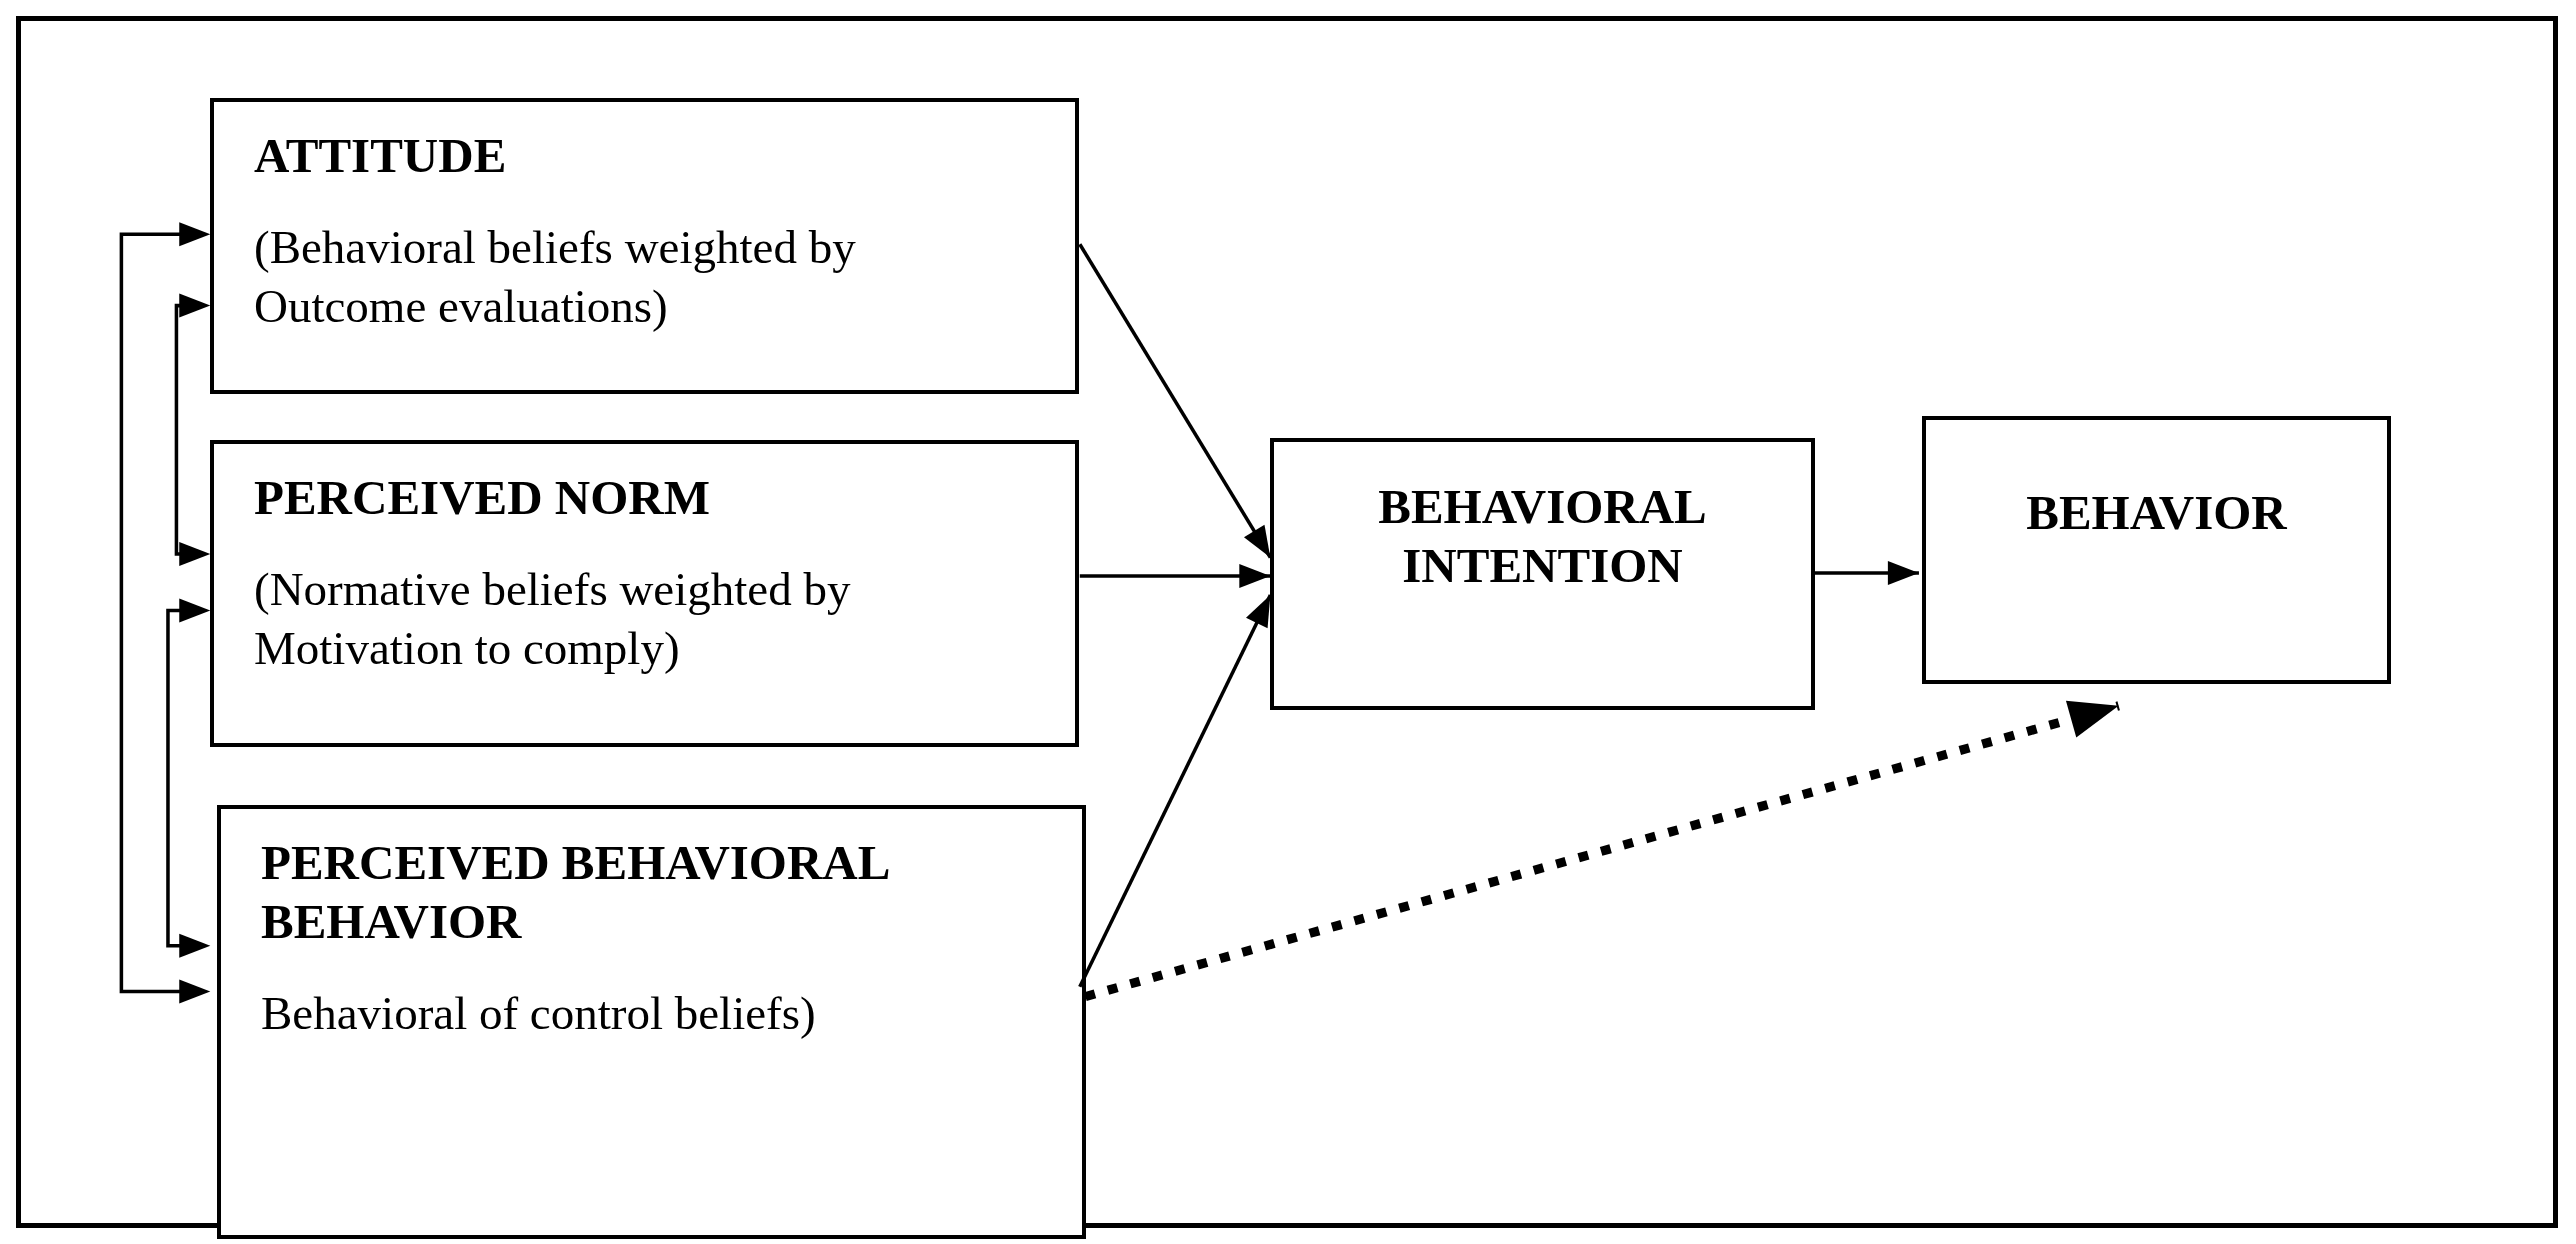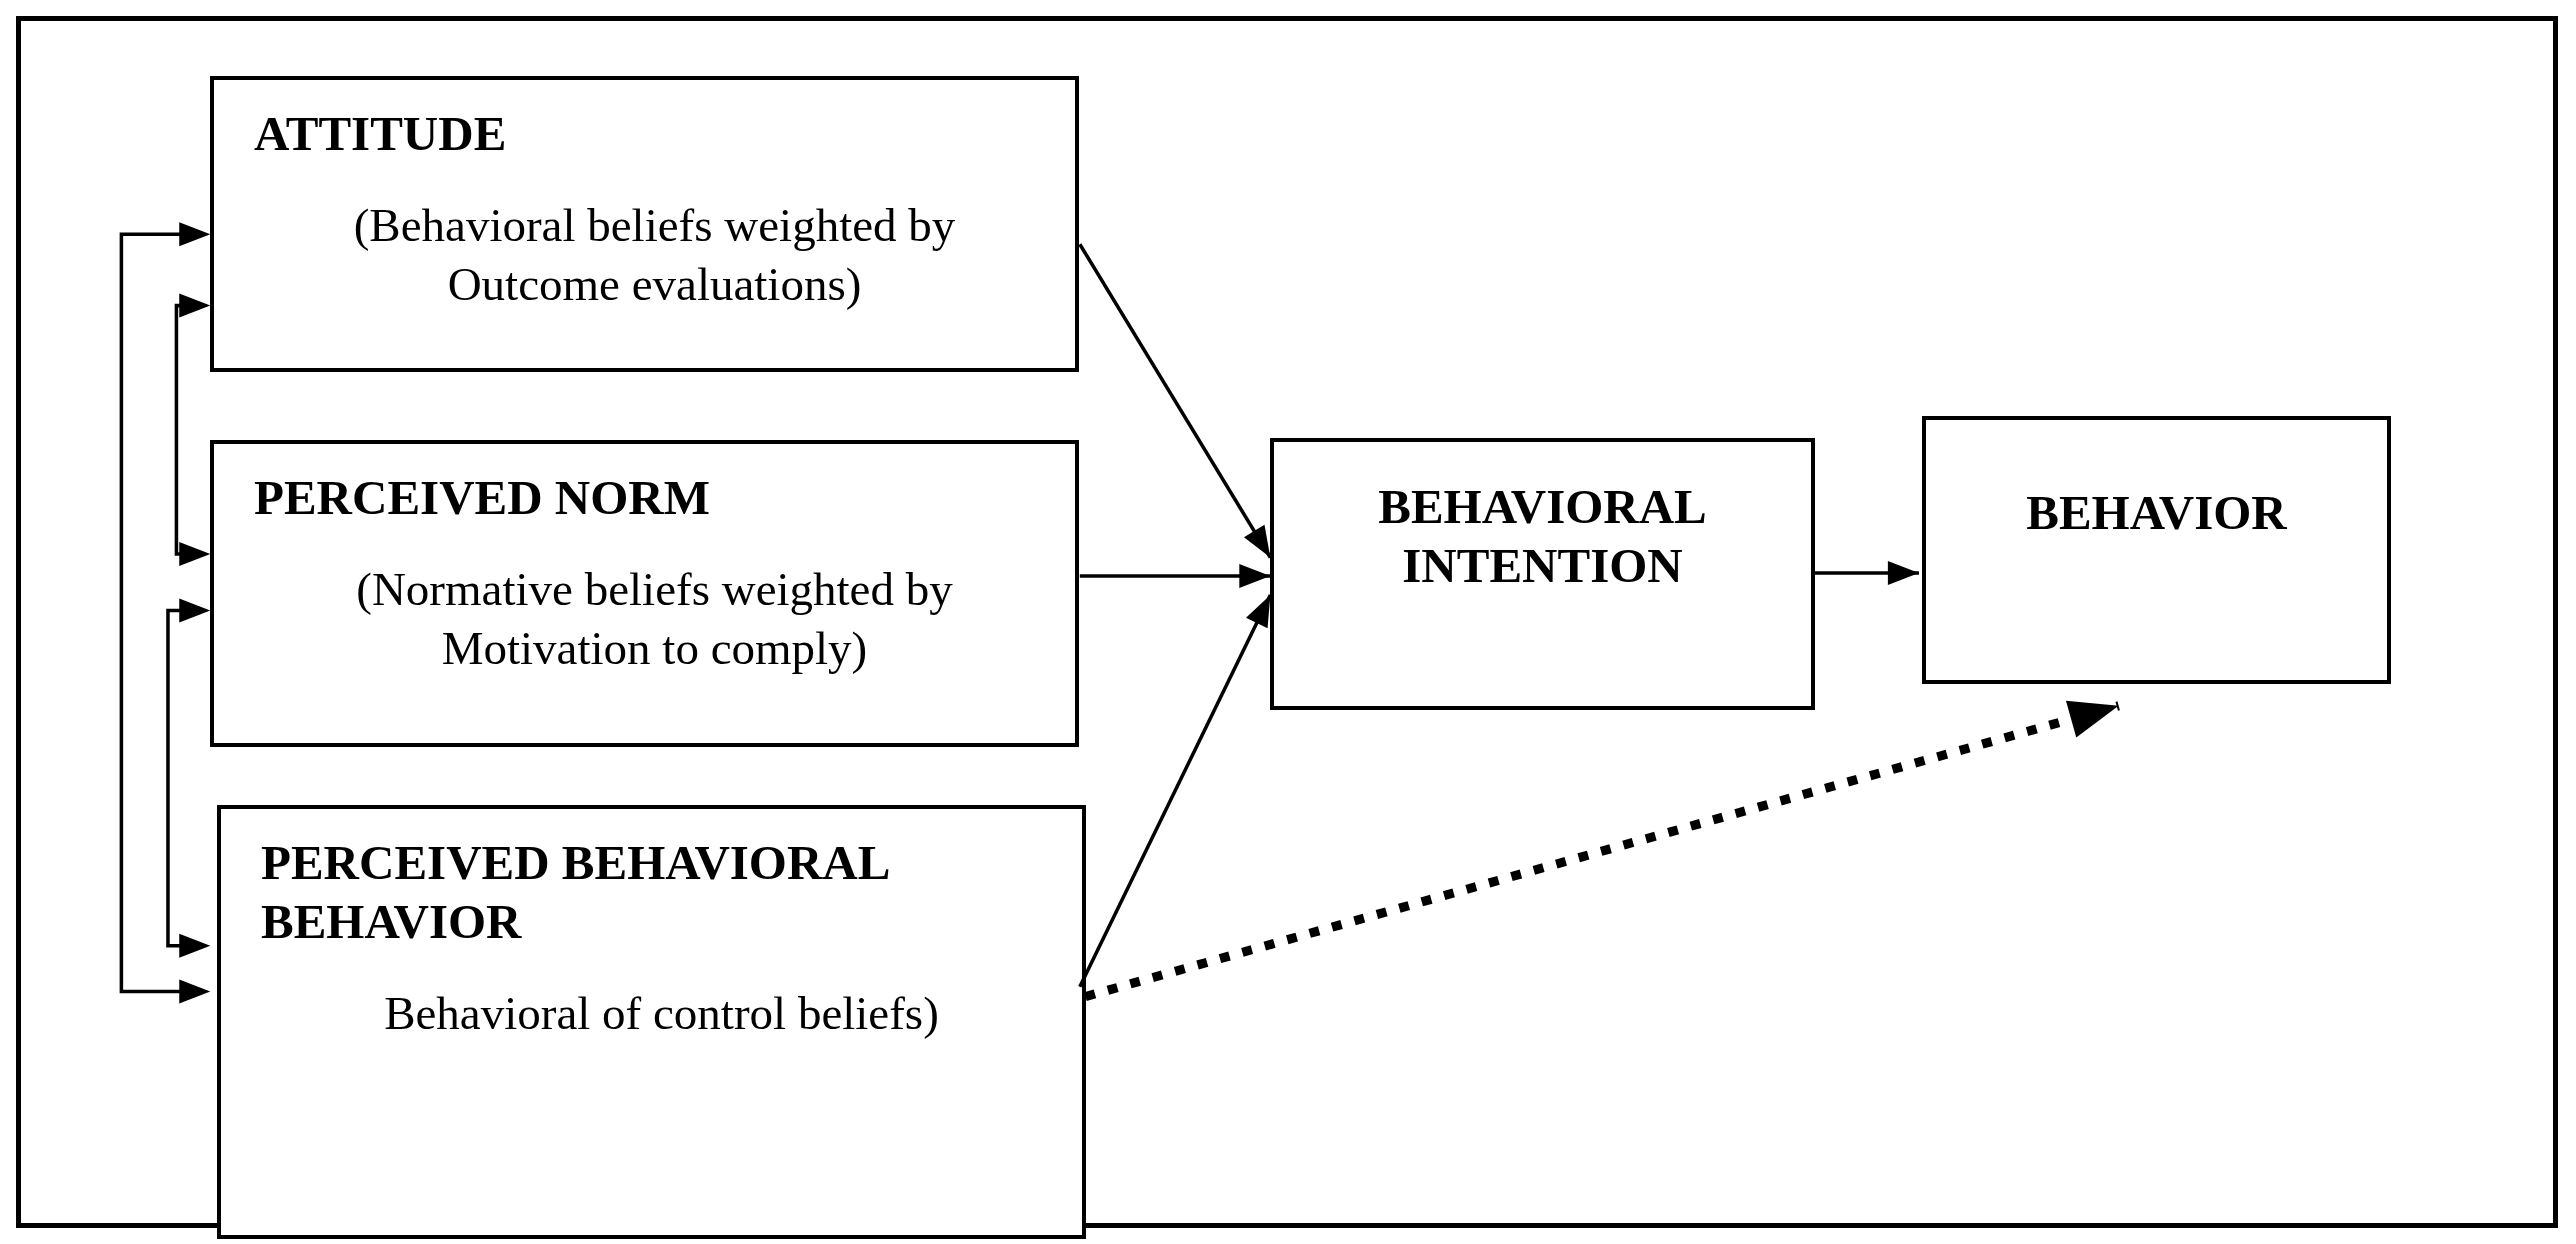--- a/index.html
+++ b/index.html
@@ -39,21 +39,20 @@
     font-size: 49px;
     font-weight: bold;
     line-height: 1.2;
     letter-spacing: 0px;
   }
   .box .body {
     font-size: 47px;
     font-weight: normal;
     line-height: 1.26;
     margin-top: 32px;
-    text-align: center;
   }
   .center-box {
     display: flex;
     flex-direction: column;
     align-items: center;
     justify-content: center;
     text-align: center;
     padding-bottom: 74px;
     font-size: 49px;
     font-weight: bold;
@@ -68,21 +67,21 @@
     pointer-events: none;
   }
 </style>
 </head>
 <body>
 
 <div id="canvas">
 
   <div class="outer-border"></div>
 
-  <div class="box left-box" style="left:210px; top:76px; width:869px; height:296px;">
+  <div class="box left-box" style="left:210px; top:98px; width:869px; height:296px;">
     <div class="title">ATTITUDE</div>
     <div class="body">
       <div>(Behavioral beliefs weighted by</div>
       <div>Outcome evaluations)</div>
     </div>
   </div>
 
   <div class="box left-box" style="left:210px; top:440px; width:869px; height:307px;">
     <div class="title">PERCEIVED NORM</div>
     <div class="body">

